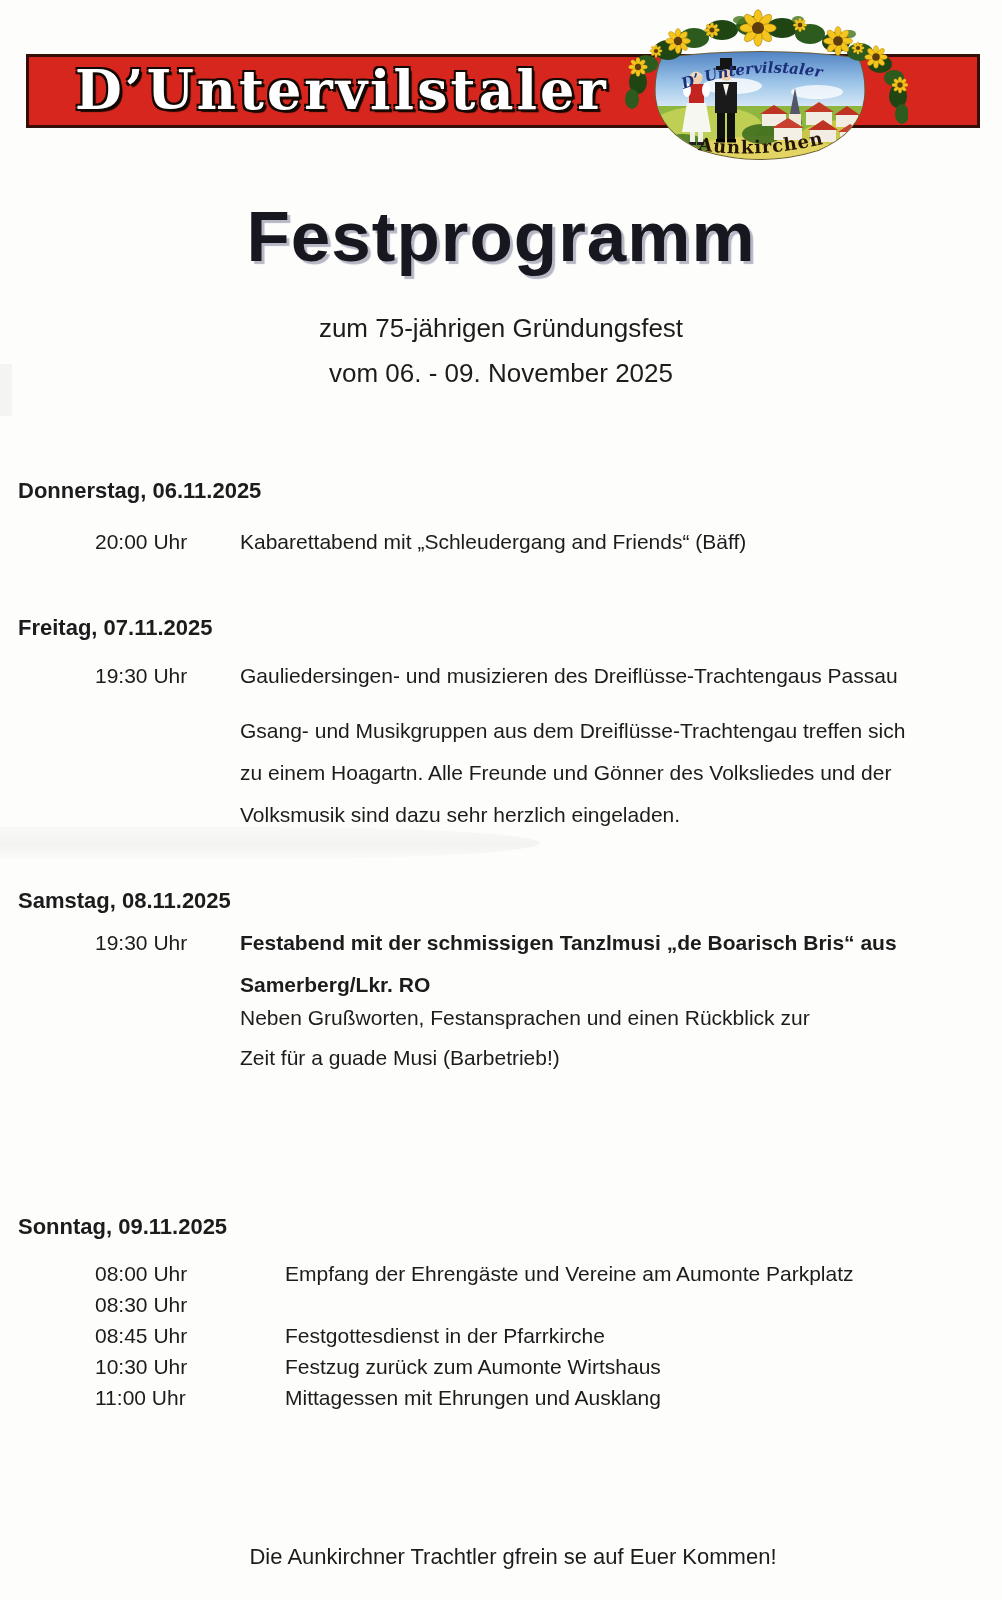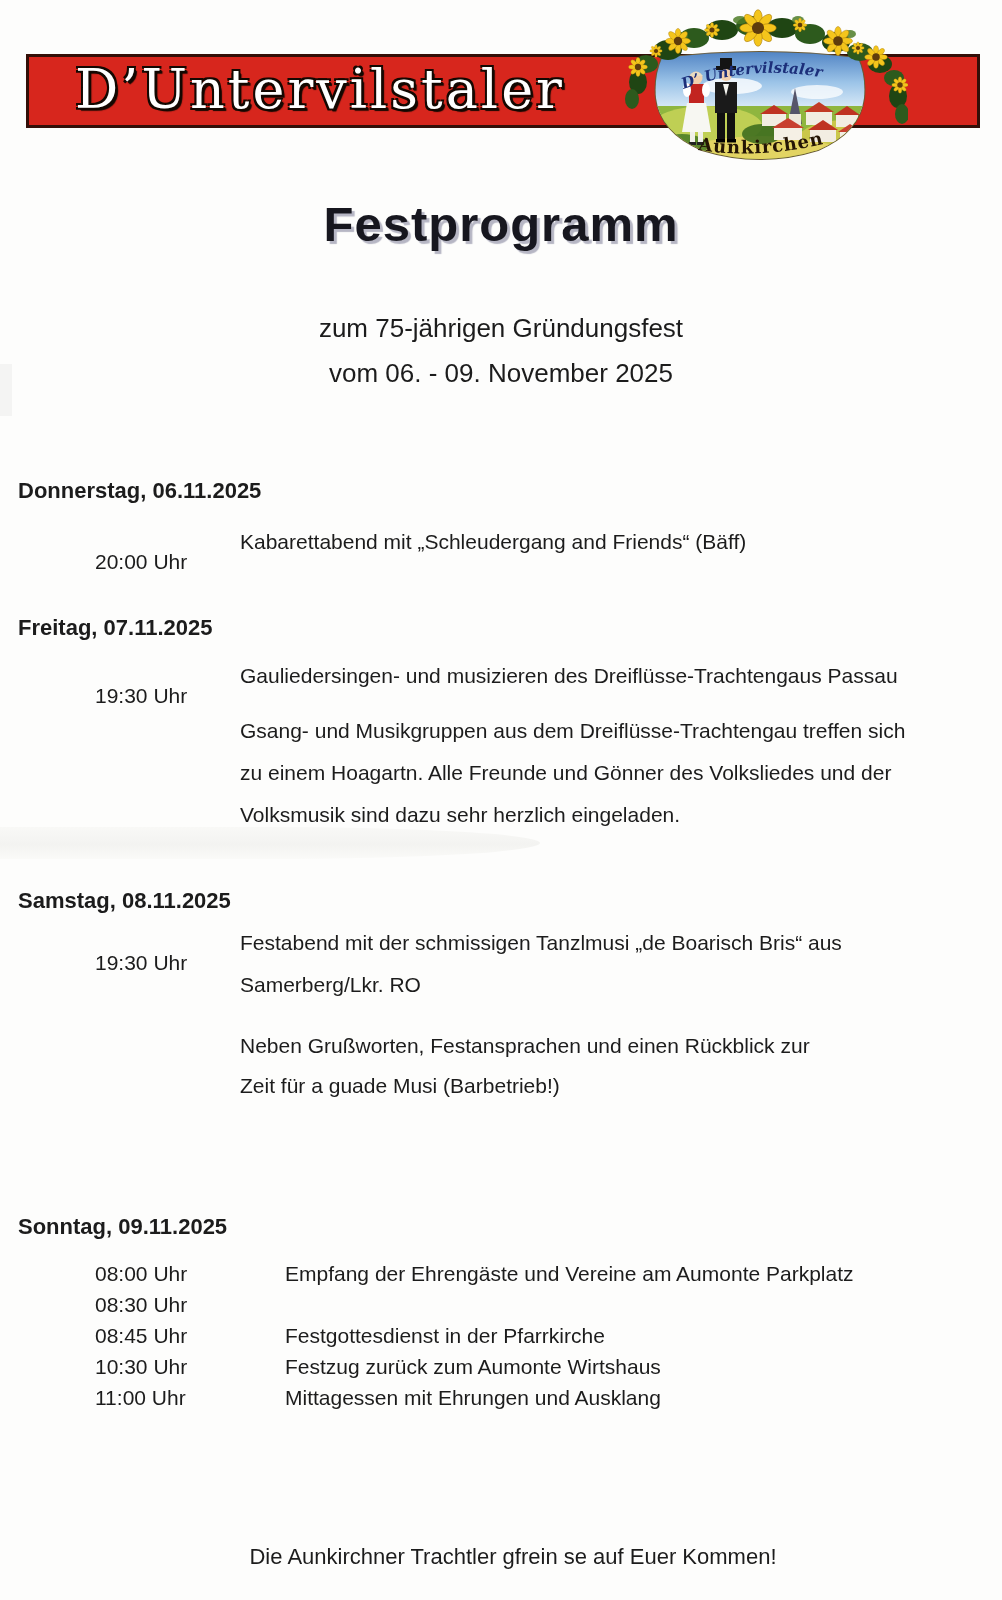--- a/index.html
+++ b/index.html
@@ -23,21 +23,21 @@
     border:3px solid var(--banner-border,#330f08);
     box-sizing:border-box;
     z-index:1;
   }
   .banner-title{
     position:absolute;
     left:46px; top:0;
     height:68px;
     line-height:66px;
     font-family:"DejaVu Serif", serif;
-    font-weight:normal;
+    font-weight:bold;
     font-size:54px;
     letter-spacing:3px;
     color:#ffffff;
     text-shadow:
       -2px -2px 0 #140802, 2px -2px 0 #140802,
       -2px 2px 0 #140802, 2px 2px 0 #140802,
       3px 3px 1px #140802;
     white-space:nowrap;
     text-align:right;
   }
@@ -46,21 +46,21 @@
     left:612px; top:6px;
     width:296px; height:164px;
     z-index:2;
   }
   
   .doc-title{
     position:absolute;
     left:0; top:196px;
     width:1002px;
     text-align:center;
-    font-size:49px;
+    font-size:71px;
     font-weight:bold;
     letter-spacing:1px;
     color:#17171f;
     text-shadow:3px 3px 1px var(--title-shadow,#b6b6c4);
   }
   .subtitle{
     position:absolute;
     left:0; top:306px;
     width:1002px;
     text-align:center;
@@ -80,24 +80,23 @@
     position:absolute;
     left:95px;
     display:flex;
     font-size:21px;
     line-height:28px;
   }
   .event-row .time{
     flex:none;
     width:145px;
     white-space:nowrap;
-    margin-top:20px;
   }
   .event-row .desc{width:720px;}
-  .lh42 .desc div{line-height:42px;}
+  .lh42 .desc div{line-height:42px;font-weight:bold;}
   .para{
     position:absolute;
     left:240px;
     width:740px;
     font-size:21px;
     line-height:42px;
   }
   .para.lh40{line-height:40px;}
   .sun-rows{
     position:absolute;
@@ -298,21 +297,21 @@
   </div>
 
   <div class="sec-heading" style="top:888px">Samstag, 08.11.2025</div>
   <div class="event-row lh42" style="top:922px">
     <span class="time" style="line-height:42px">19:30 Uhr</span>
     <div class="desc">
       <div>Festabend mit der schmissigen Tanzlmusi „de Boarisch Bris“ aus</div>
       <div>Samerberg/Lkr. RO</div>
     </div>
   </div>
-  <div class="para lh40" style="top:1026px">
+  <div class="para lh40" style="top:998px">
     <div>Neben Grußworten, Festansprachen und einen Rückblick zur</div>
     <div>Zeit für a guade Musi (Barbetrieb!)</div>
   </div>
 
   <div class="sec-heading" style="top:1214px">Sonntag, 09.11.2025</div>
   <div class="sun-rows">
     <div class="sun-row">
       <span class="time">08:00 Uhr</span>
       <div class="desc">
           <div>Empfang der Ehrengäste und Vereine am Aumonte Parkplatz</div>

